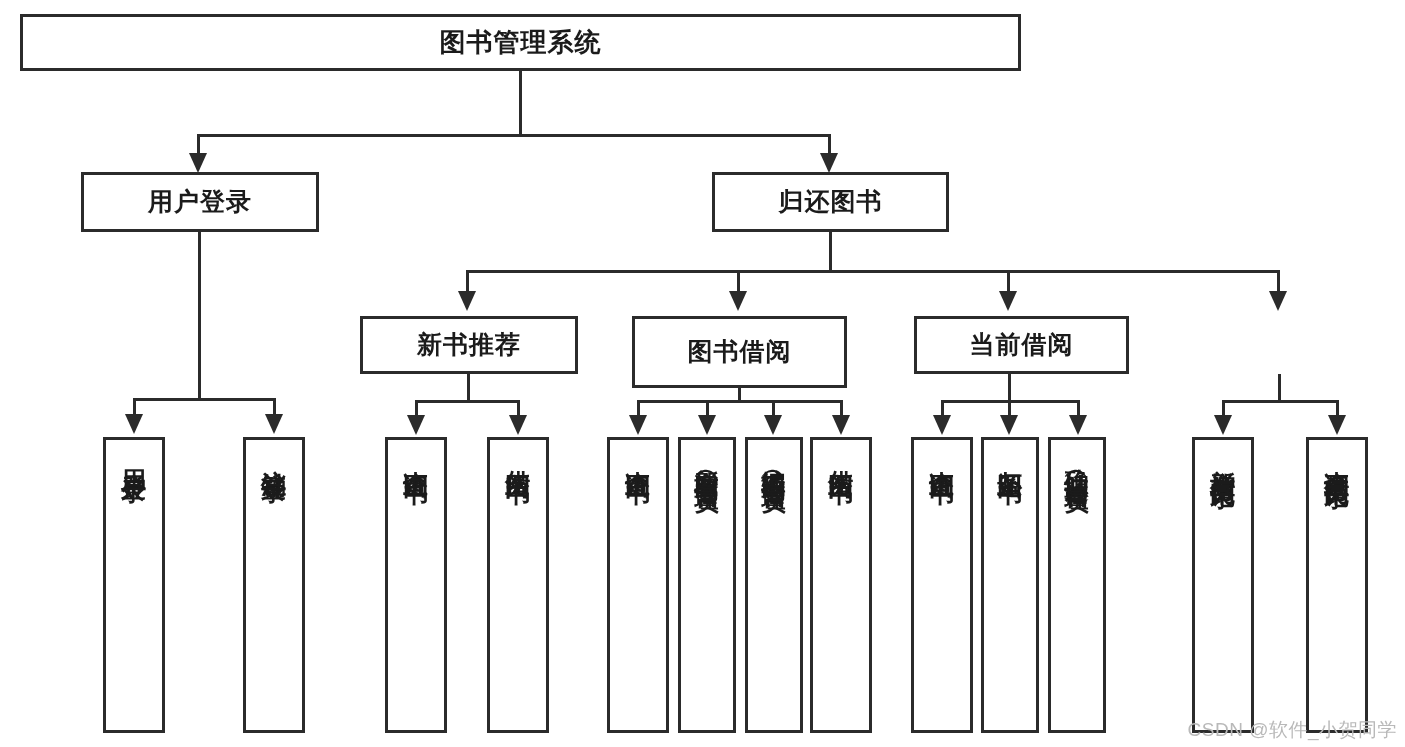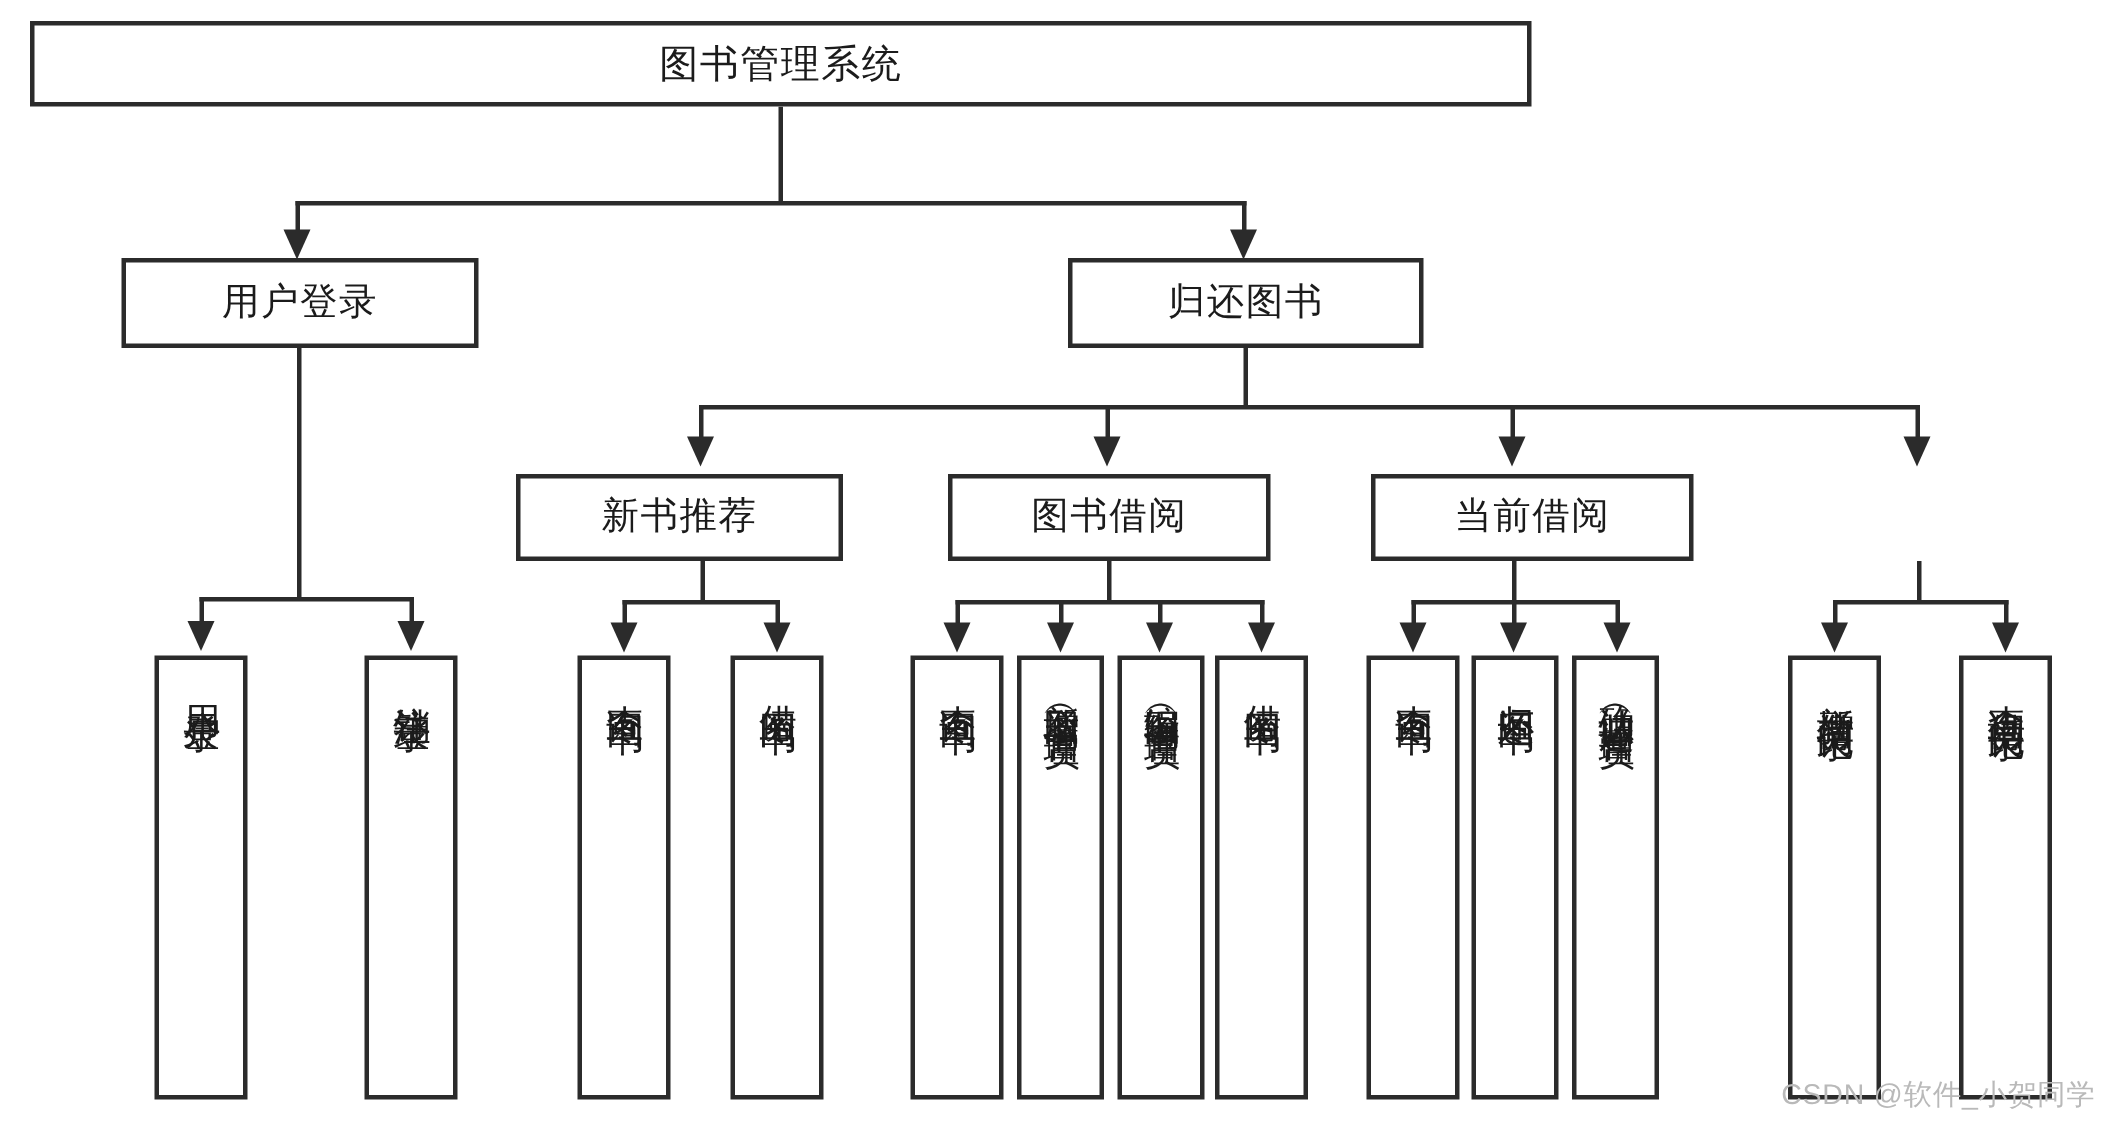--- a/index.html
+++ b/index.html
@@ -26,20 +26,21 @@
     display: flex;
     align-items: center;
     justify-content: center;
     color: #1b1b1b;
     z-index: 3;
   }
   .node .lbl {
     display: block;
     text-align: center;
     line-height: 1.18;
+    font-weight: bold;
   }
   
   .node.h .lbl {
     font-size: 25px;
     letter-spacing: 1px;
     white-space: nowrap;
   }
   .node.root .lbl { font-size: 26px; }
   
   .node.v {
@@ -124,24 +125,24 @@
   <div class="ln h" style="left:466px; top:270px; width:814px;"></div>
   <div class="ln v" style="left:466px; top:270px; height:24px;"></div>
   <div class="ln v" style="left:737px; top:270px; height:24px;"></div>
   <div class="ln v" style="left:1007px; top:270px; height:24px;"></div>
   <div class="ln v" style="left:1277px; top:270px; height:24px;"></div>
   <div class="arrow" style="left:458px; top:291px;"></div>
   <div class="arrow" style="left:729px; top:291px;"></div>
   <div class="arrow" style="left:999px; top:291px;"></div>
   <div class="arrow" style="left:1269px; top:291px;"></div>
 
-  <div class="node h" style="left:344px; top:316px; width:218px; height:58px;">
+  <div class="node h" style="left:360px; top:316px; width:218px; height:58px;">
     <span class="lbl">新书推荐</span>
   </div>
-  <div class="node h" style="left:632px; top:316px; width:215px; height:58px;">
+  <div class="node h" style="left:632px; top:316px; width:215px; height:72px;">
     <span class="lbl">图书借阅</span>
   </div>
   <div class="node h" style="left:914px; top:316px; width:215px; height:58px;">
     <span class="lbl">当前借阅</span>
   </div>
 
   <div class="ln v" style="left:467px; top:374px; height:28px;"></div>
   <div class="ln h" style="left:415px; top:400px; width:105px;"></div>
   <div class="ln v" style="left:415px; top:400px; height:18px;"></div>
   <div class="ln v" style="left:517px; top:400px; height:18px;"></div>

